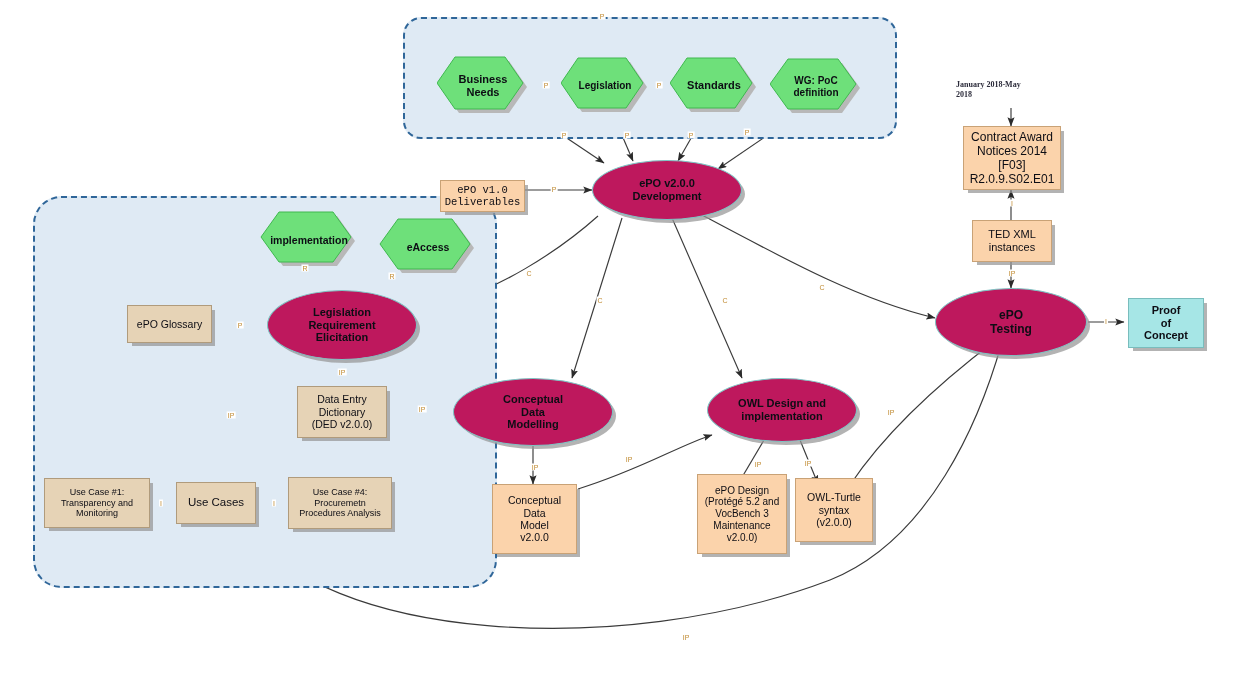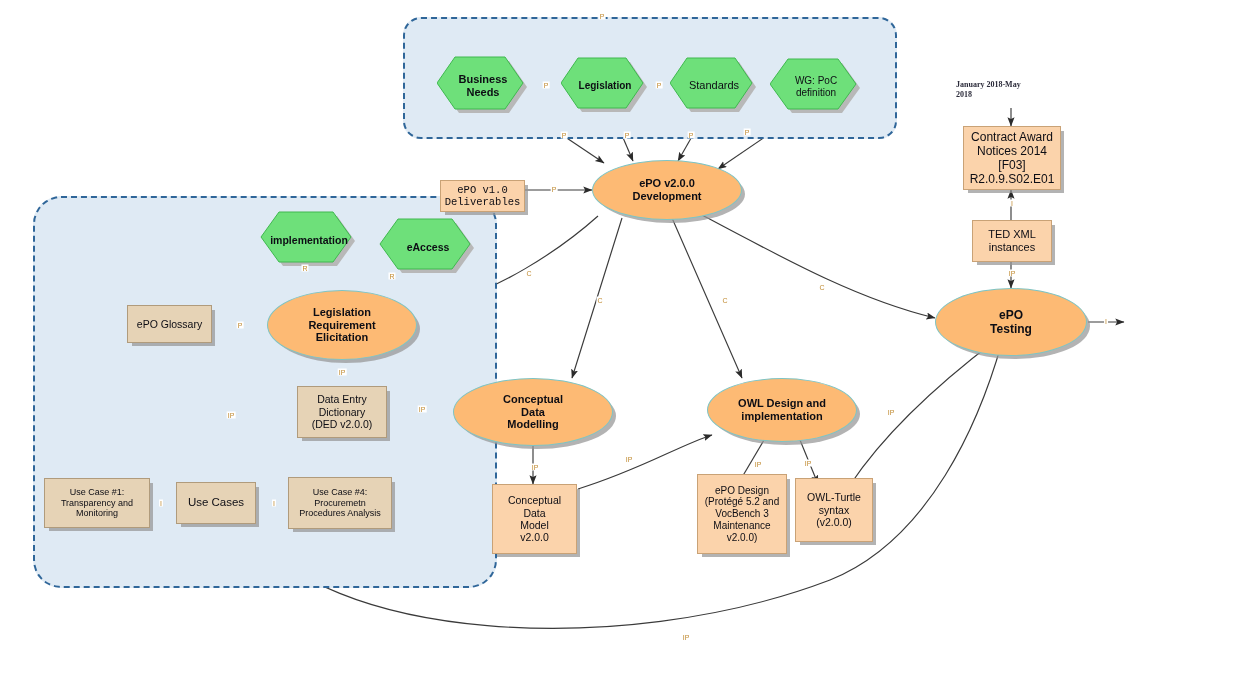--- a/index.html
+++ b/index.html
@@ -14,21 +14,21 @@
   .panel-top{border-radius:18px;}
   .panel-left{border-radius:28px;}
 
   
   .box{border:1px solid #9b8a72;box-shadow:4px 4px 0 -1px rgba(150,150,150,.72);}
   .box-peach{background:#fbd3ab;border-color:#c9a276;}
   .box-tan{background:#e6d3b6;border-color:#b09b7c;}
   .box-cyan{background:#a6e6e6;border-color:#79bdbd;}
 
   
-  .ell{background:#fdba74;border:1px solid #7ec4c4;border-radius:50%;box-shadow:4px 4px 0 -1px rgba(150,150,150,.72);font-weight:bold;}
+  .ell{background:#be185d;border:1px solid #7ec4c4;border-radius:50%;box-shadow:4px 4px 0 -1px rgba(150,150,150,.72);font-weight:bold;}
 
   
   .hexwrap{position:absolute;z-index:3;}
   .hexwrap svg{position:absolute;left:0;top:0;}
   .hexwrap .hextext{position:absolute;left:0;top:0;width:100%;height:100%;
       display:flex;align-items:center;justify-content:center;text-align:center;
       color:#0d0d14;line-height:1.2;white-space:pre-line;}
 
   .date-note{position:absolute;z-index:3;text-align:left;
       font-family:"Liberation Serif", serif;font-weight:bold;
@@ -164,29 +164,29 @@
       <polygon points="17,1 65,1 82,26 65,51 17,51 0,26" fill="#6ee07a" stroke="#3fb84f" stroke-width="1"></polygon>
       </svg>
     <div class="hextext" style="font-size:10px;font-weight:bold;padding-right:4px;padding-bottom:4px;">Legislation</div>
   </div>
 
   <div class="hexwrap" style="left:670px;top:57px;width:88px;height:58px;">
     <svg width="88" height="58">
       <polygon points="21,5 69,5 86,30 69,55 21,55 4,30" fill="#b8b8b8"></polygon>
       <polygon points="17,1 65,1 82,26 65,51 17,51 0,26" fill="#6ee07a" stroke="#3fb84f" stroke-width="1"></polygon>
       </svg>
-    <div class="hextext" style="font-size:11px;font-weight:normal;padding-right:4px;padding-bottom:4px;">Standards</div>
+    <div class="hextext" style="font-size:11px;font-weight:bold;padding-right:4px;padding-bottom:4px;">Standards</div>
   </div>
 
   <div class="hexwrap" style="left:770px;top:58px;width:92px;height:58px;">
     <svg width="92" height="58">
       <polygon points="22,5 72,5 90,30 72,55 22,55 4,30" fill="#b8b8b8"></polygon>
       <polygon points="18,1 68,1 86,26 68,51 18,51 0,26" fill="#6ee07a" stroke="#3fb84f" stroke-width="1"></polygon>
       </svg>
-    <div class="hextext" style="font-size:10px;font-weight:normal;padding-right:4px;padding-bottom:4px;">WG: PoC
+    <div class="hextext" style="font-size:10px;font-weight:bold;padding-right:4px;padding-bottom:4px;">WG: PoC
 definition</div>
   </div>
 
   <div class="hexwrap" style="left:259px;top:211px;width:100px;height:58px;">
     <svg width="100" height="58">
       <polygon points="24,5 78,5 96,30 78,55 24,55 6,30" fill="#b8b8b8"></polygon>
       <polygon points="20,1 74,1 92,26 74,51 20,51 2,26" fill="#6ee07a" stroke="#3fb84f" stroke-width="1"></polygon>
       </svg>
     <div class="hextext" style="font-size:10.5px;font-weight:bold;padding-right:4px;padding-bottom:4px;">implementation</div>
   </div>
@@ -283,17 +283,22 @@
 Notices 2014
 [F03]
 R2.0.9.S02.E01</span>
   </div>
 
   <div class="node box box-peach" style="left:972px;top:220px;width:80px;height:42px;">
     <span class="lbl" style="font-size:11px;">TED XML
 instances</span>
   </div>
 
+  <div class="node box box-cyan" style="left:1128px;top:298px;width:76px;height:50px;">
+    <span class="lbl" style="font-size:11px;font-weight:bold;">Proof
+of
+Concept</span>
+  </div>
 
   <div class="date-note" style="left:956px;top:80px;width:112px;font-size:8px;">January 2018-May
 2018</div>
 
 </div>
 
 </body></html>

